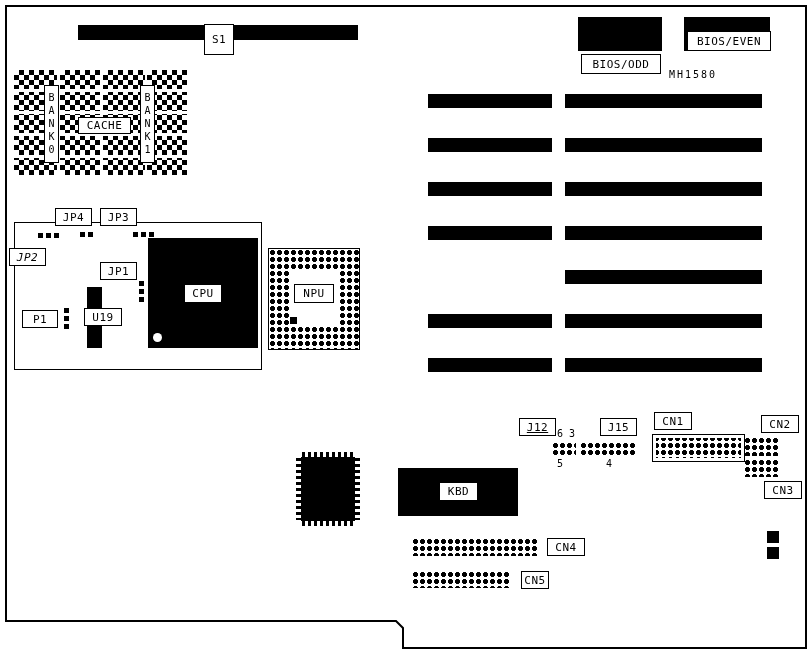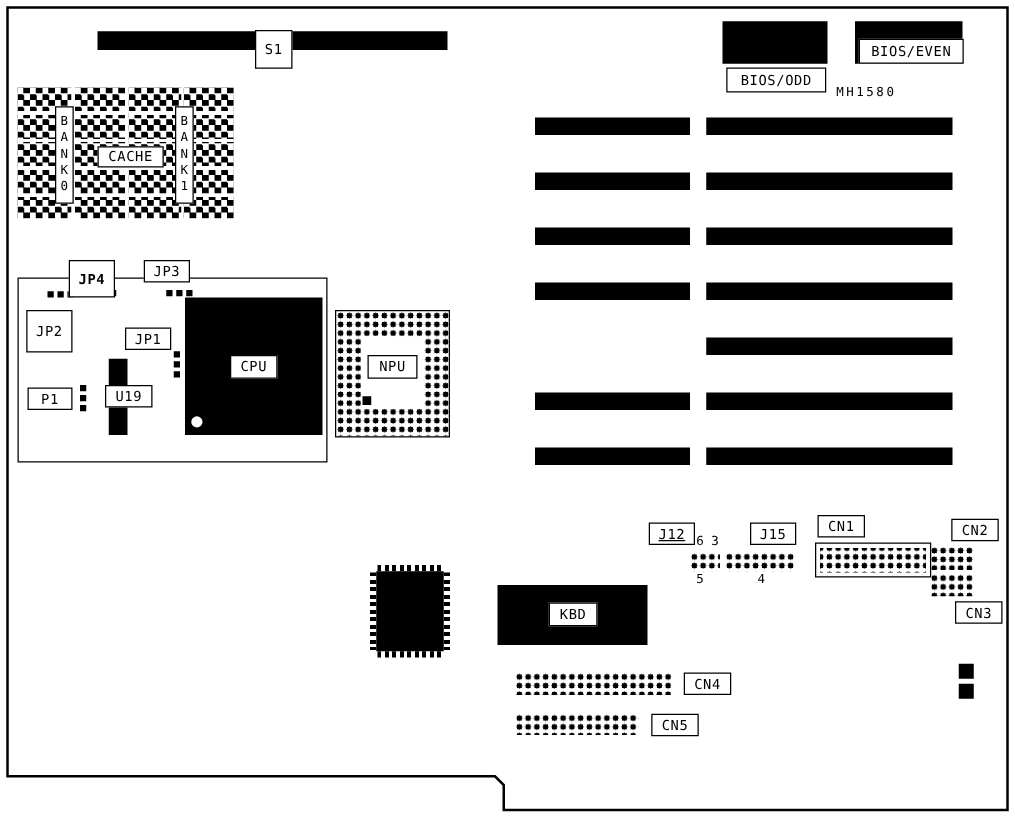--- a/index.html
+++ b/index.html
@@ -107,23 +107,23 @@
       <div class="jsq"></div>
       <div class="jsq"></div>
       <div class="jsq"></div>
     </div>
   <div class="jcol" style="left:64px; top:308px;">
       <div class="jsq"></div>
       <div class="jsq"></div>
       <div class="jsq"></div>
     </div>
 
-  <div class="lbl" style="left:55px;  top:208px; width:37px; height:30px;font-weight:bold;">JP4</div>
-  <div class="lbl" style="left:100px; top:208px; width:37px; height:18px;margin-left:15px;">JP3</div>
-  <div class="lbl" style="left:21px;   top:248px; width:37px; height:34px;">JP2</div>
+  <div class="lbl" style="left:55px;  top:208px; width:37px; height:18px;">JP4</div>
+  <div class="lbl" style="left:100px; top:208px; width:37px; height:18px;">JP3</div>
+  <div class="lbl" style="left:9px;   top:248px; width:37px; height:18px;font-style:italic;">JP2</div>
   <div class="lbl" style="left:100px; top:262px; width:37px; height:18px;">JP1</div>
   <div class="lbl" style="left:22px;  top:310px; width:36px; height:18px;">P1</div>
 
   <div class="blk" style="left:87px; top:287px; width:15px; height:61px;"></div>
   <div class="lbl" style="left:84px; top:308px; width:38px; height:18px;">U19</div>
 
   <div class="blk" style="left:148px; top:238px; width:110px; height:110px;"></div>
   <div class="abs" style="left:153px; top:333px; width:9px; height:9px; border-radius:50%; background:#fff;"></div>
   <div class="lbl" style="left:184px; top:284px; width:38px; height:19px;">CPU</div>
 
@@ -156,18 +156,18 @@
   <div class="dots dots-bordered" style="left:652px; top:434px; width:85px; height:20px;"></div>
 
   <div class="lbl" style="left:761px; top:415px; width:38px; height:18px;">CN2</div>
   <div class="dots" style="left:744px; top:437px; width:35px; height:19px;"></div>
   <div class="dots" style="left:744px; top:459px; width:35px; height:18px;"></div>
   <div class="lbl" style="left:764px; top:481px; width:38px; height:18px;">CN3</div>
 
   <div class="dots" style="left:412px; top:538px; width:125px; height:18px;"></div>
   <div class="lbl" style="left:547px; top:538px; width:38px; height:18px;">CN4</div>
   <div class="dots" style="left:412px; top:571px; width:99px; height:17px;"></div>
-  <div class="lbl" style="left:521px; top:571px; width:38px; height:18px;">CN5</div>
+  <div class="lbl" style="left:521px; top:571px; width:28px; height:18px;">CN5</div>
 
   <div class="blk" style="left:767px; top:531px; width:12px; height:12px;"></div>
   <div class="blk" style="left:767px; top:547px; width:12px; height:12px;"></div>
 
 </div>
 
 </body></html>

